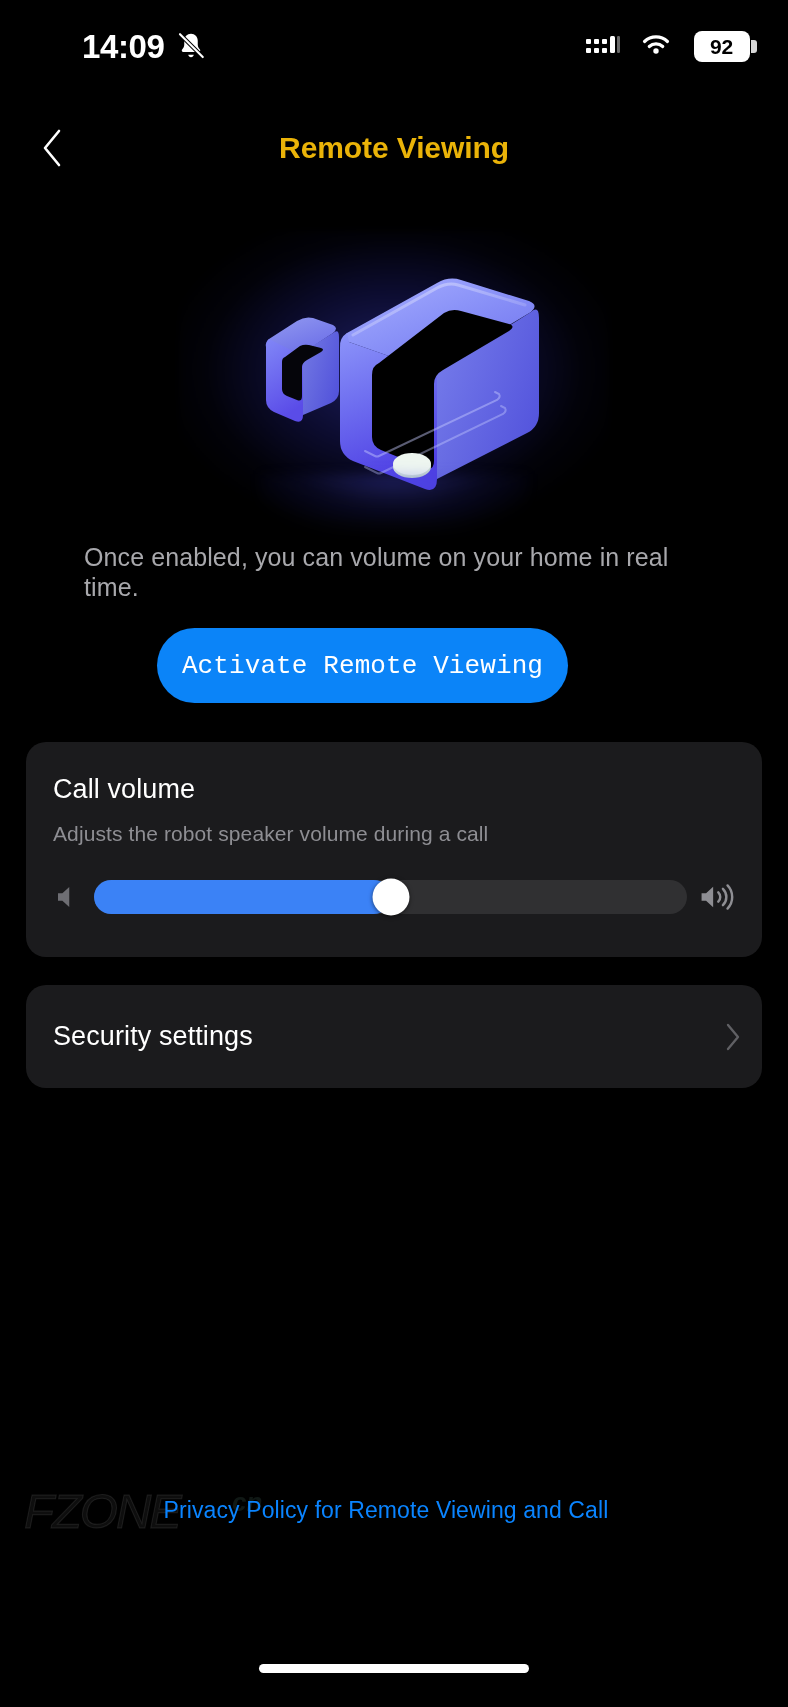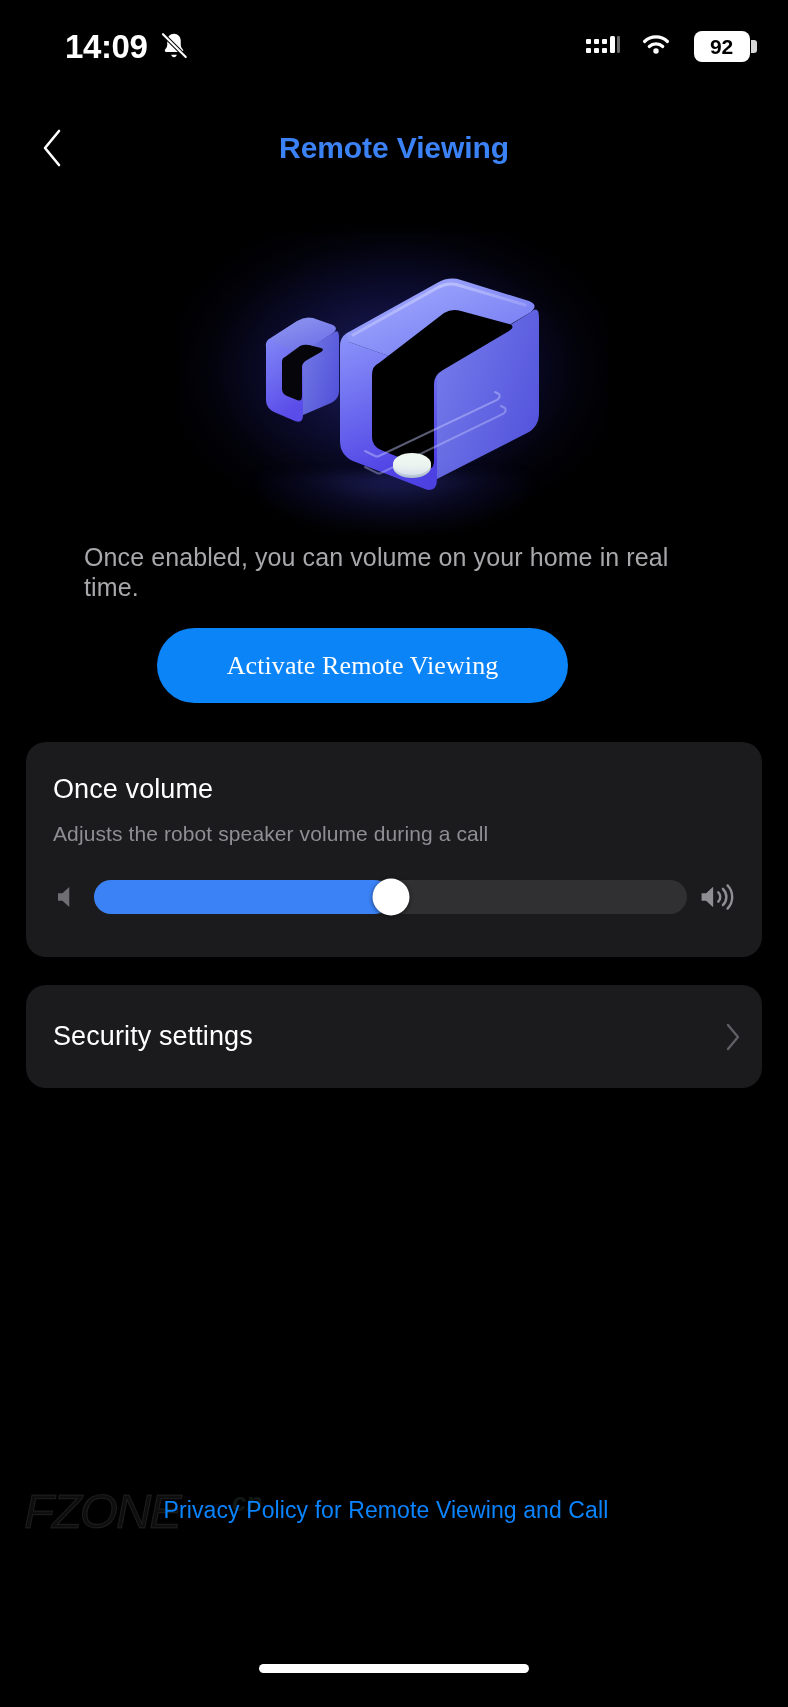--- a/index.html
+++ b/index.html
@@ -10,21 +10,21 @@
     color:#fff;
     position:relative;
     overflow:hidden;
     -webkit-font-smoothing:antialiased;
   }
 
   
   .statusbar{
     position:absolute; top:0; left:0; width:788px; height:92px;
     display:flex; align-items:center; justify-content:space-between;
-    padding:0 36px 0 65px;
+    padding:0 36px 0 82px;
   }
   .sb-left{ display:flex; align-items:center; gap:12px; }
   .sb-clock{ font-size:33px; font-weight:700; letter-spacing:-0.4px; color:#fff; line-height:1; }
   .sb-right{ display:flex; align-items:center; gap:19px; }
 
   .icon-bell-muted{ width:30px; height:30px; display:block; }
   .icon-signal{ width:34px; height:26px; display:block; }
   .icon-wifi{ width:34px; height:26px; display:block; }
 
   .battery{
@@ -49,21 +49,21 @@
     position:absolute; top:110px; left:0; width:788px; height:76px;
   }
   .back-btn{
     position:absolute; left:22px; top:0; width:62px; height:76px;
     display:flex; align-items:center; justify-content:center; cursor:pointer;
   }
   .back-btn svg{ width:26px; height:40px; display:block; }
   .page-title{
     position:absolute; left:0; top:0; width:788px; height:76px;
     display:flex; align-items:center; justify-content:center;
-    font-size:30px; font-weight:700; letter-spacing:-0.1px; color:#3b82f6;
+    font-size:30px; font-weight:700; letter-spacing:-0.1px; color:#eab308;
   }
 
   
   .hero{
     position:absolute; top:215px; left:0; width:788px; height:310px;
   }
   .hero-glow{
     position:absolute; left:50%; top:52%; transform:translate(-50%,-50%);
     width:430px; height:290px;
     background:radial-gradient(ellipse at 50% 48%,
@@ -89,21 +89,21 @@
   .desc{
     position:absolute; top:542px; left:84px; width:620px;
     font-size:25px; line-height:1.2; color:#a8a8ac; letter-spacing:0.1px;
   }
 
   
   .cta{
     position:absolute; top:628px; left:157px;
     width:411px; height:75px; border-radius:38px;
     border:none; cursor:pointer;
-    font-family:Liberation Serif, serif;
+    font-family:Liberation Mono, monospace;
     font-size:26px; letter-spacing:0.1px;
     color:#fff;
     display:flex; align-items:center; justify-content:center;
   }
 
   
   .card{
     position:absolute; left:26px; width:736px;
     background:#1b1b1d; border-radius:20px;
   }
@@ -287,21 +287,21 @@
     <ellipse cx="183" cy="219" rx="19" ry="11" fill="#eef6f0"></ellipse>
   </svg>
   <div class="hero-reflect"></div>
 </div>
 
 <div class="desc">Once enabled, you can volume on your home in real time.</div>
 
 <button class="cta" id="cta-btn" style="background: rgb(11, 132, 248); color: rgb(255, 255, 255);">Activate Remote Viewing</button>
 
 <div class="card card-volume">
-  <div class="card-title">Once volume</div>
+  <div class="card-title">Call volume</div>
   <div class="card-sub">Adjusts the robot speaker volume during a call</div>
   <div class="slider-row">
     <svg class="spk-min" viewBox="0 0 24 24">
       <path d="M13 4 7.5 9H4v6h3.5L13 20z" fill="#6e6e73"></path>
     </svg>
     <div class="slider" id="vol-slider" style="background: rgb(48, 48, 50);">
       <div class="slider-fill" id="vol-fill" style="background: rgb(59, 130, 246); width: 50%;"></div>
       <div class="slider-thumb" id="vol-thumb" style="left: 50%; background: rgb(255, 255, 255);"></div>
     </div>
     <svg class="spk-max" viewBox="0 0 28 24">

